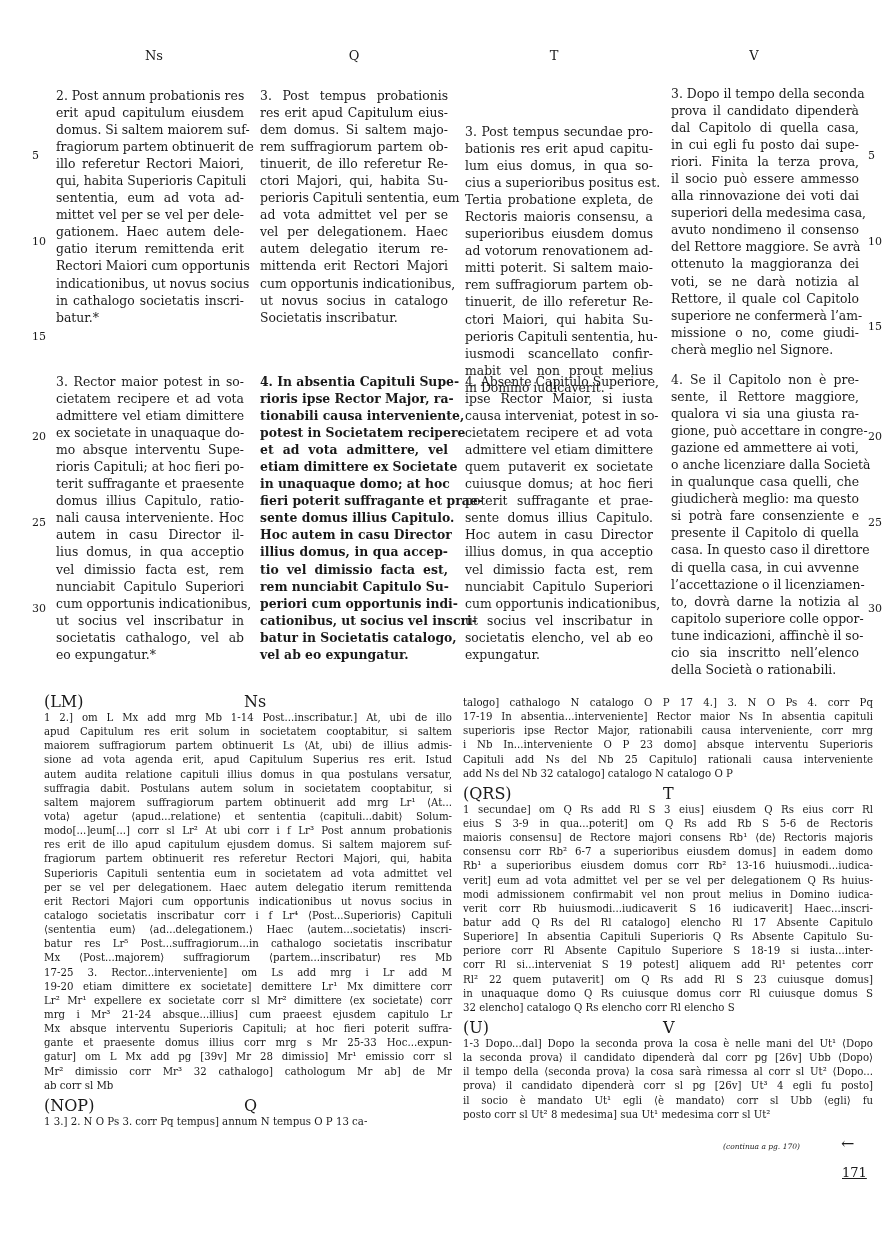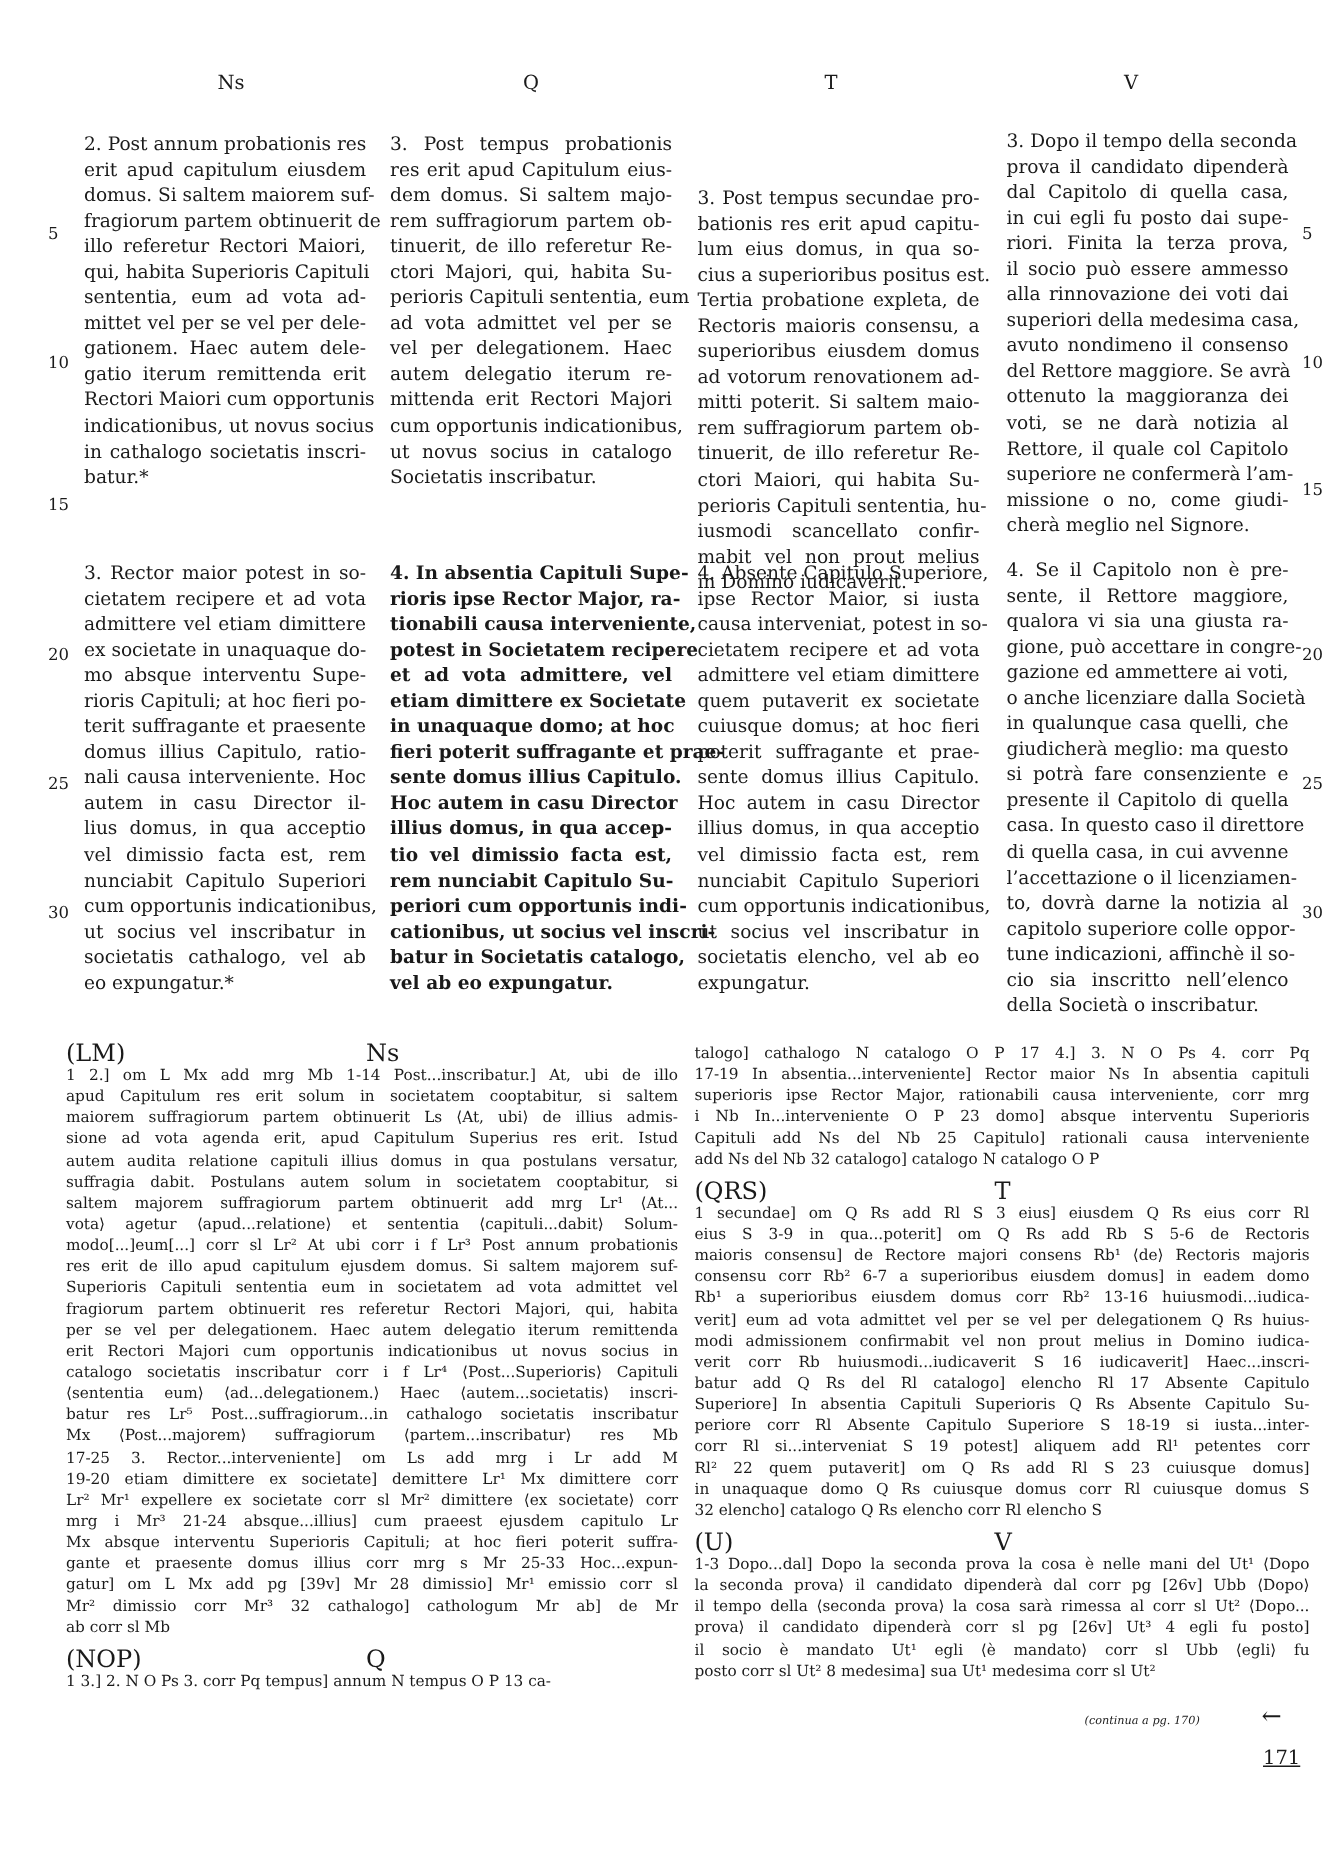--- a/index.html
+++ b/index.html
@@ -187,21 +187,21 @@
       <span class="line">giudicherà meglio: ma questo</span>
       <span class="line">si potrà fare consenziente e</span>
       <span class="line">presente il Capitolo di quella</span>
       <span class="line">casa. In questo caso il direttore</span>
       <span class="line">di quella casa, in cui avvenne</span>
       <span class="line">l’accettazione o il licenziamen-</span>
       <span class="line">to, dovrà darne la notizia al</span>
       <span class="line">capitolo superiore colle oppor-</span>
       <span class="line">tune indicazioni, affinchè il so-</span>
       <span class="line">cio sia inscritto nell’elenco</span>
-      <span class="line last">della Società o inscribatur.</span>
+      <span class="line last">della Società o rationabili.</span>
     </div>
 
   <div id="lnums-left">
       <div class="lnum" style="left: 20px; top: 149px;">5</div>
       <div class="lnum" style="left: 20px; top: 235px;">10</div>
       <div class="lnum" style="left: 20px; top: 330px;">15</div>
       <div class="lnum" style="left: 20px; top: 430px;">20</div>
       <div class="lnum" style="left: 20px; top: 516px;">25</div>
       <div class="lnum" style="left: 20px; top: 602px;">30</div>
     </div>
@@ -222,22 +222,22 @@
       <span class="aline">1 2.] om L Mx add mrg Mb      1-14 Post...inscribatur.] At, ubi de illo</span>
       <span class="aline">apud Capitulum res erit solum in societatem cooptabitur, si saltem</span>
       <span class="aline">maiorem suffragiorum partem obtinuerit Ls ⟨At, ubi⟩ de illius admis-</span>
       <span class="aline">sione ad vota agenda erit, apud Capitulum Superius res erit. Istud</span>
       <span class="aline">autem audita relatione capituli illius domus in qua postulans versatur,</span>
       <span class="aline">suffragia dabit. Postulans autem solum in societatem cooptabitur, si</span>
       <span class="aline">saltem majorem suffragiorum partem obtinuerit add mrg Lr¹ ⟨At...</span>
       <span class="aline">vota⟩ agetur ⟨apud...relatione⟩ et sententia ⟨capituli...dabit⟩ Solum-</span>
       <span class="aline">modo[...]eum[...] corr sl Lr² At ubi corr i f Lr³ Post annum probationis</span>
       <span class="aline">res erit de illo apud capitulum ejusdem domus. Si saltem majorem suf-</span>
+      <span class="aline">fragiorum partem obtinuerit res referetur Rectori Majori, qui, habita</span>
       <span class="aline">Superioris Capituli sententia eum in societatem ad vota admittet vel</span>
-      <span class="aline">fragiorum partem obtinuerit res referetur Rectori Majori, qui, habita</span>
       <span class="aline">per se vel per delegationem. Haec autem delegatio iterum remittenda</span>
       <span class="aline">erit Rectori Majori cum opportunis indicationibus ut novus socius in</span>
       <span class="aline">catalogo societatis inscribatur corr i f Lr⁴ ⟨Post...Superioris⟩ Capituli</span>
       <span class="aline">⟨sententia eum⟩ ⟨ad...delegationem.⟩ Haec ⟨autem...societatis⟩ inscri-</span>
       <span class="aline">batur res Lr⁵ Post...suffragiorum...in cathalogo societatis inscribatur</span>
       <span class="aline">Mx ⟨Post...majorem⟩ suffragiorum ⟨partem...inscribatur⟩ res Mb</span>
       <span class="aline">17-25 3. Rector...interveniente] om Ls add mrg i Lr add M</span>
       <span class="aline">19-20 etiam dimittere ex societate] demittere Lr¹ Mx dimittere corr</span>
       <span class="aline">Lr² Mr¹ expellere ex societate corr sl Mr² dimittere ⟨ex societate⟩ corr</span>
       <span class="aline">mrg i Mr³      21-24 absque...illius] cum praeest ejusdem capitulo Lr</span>

